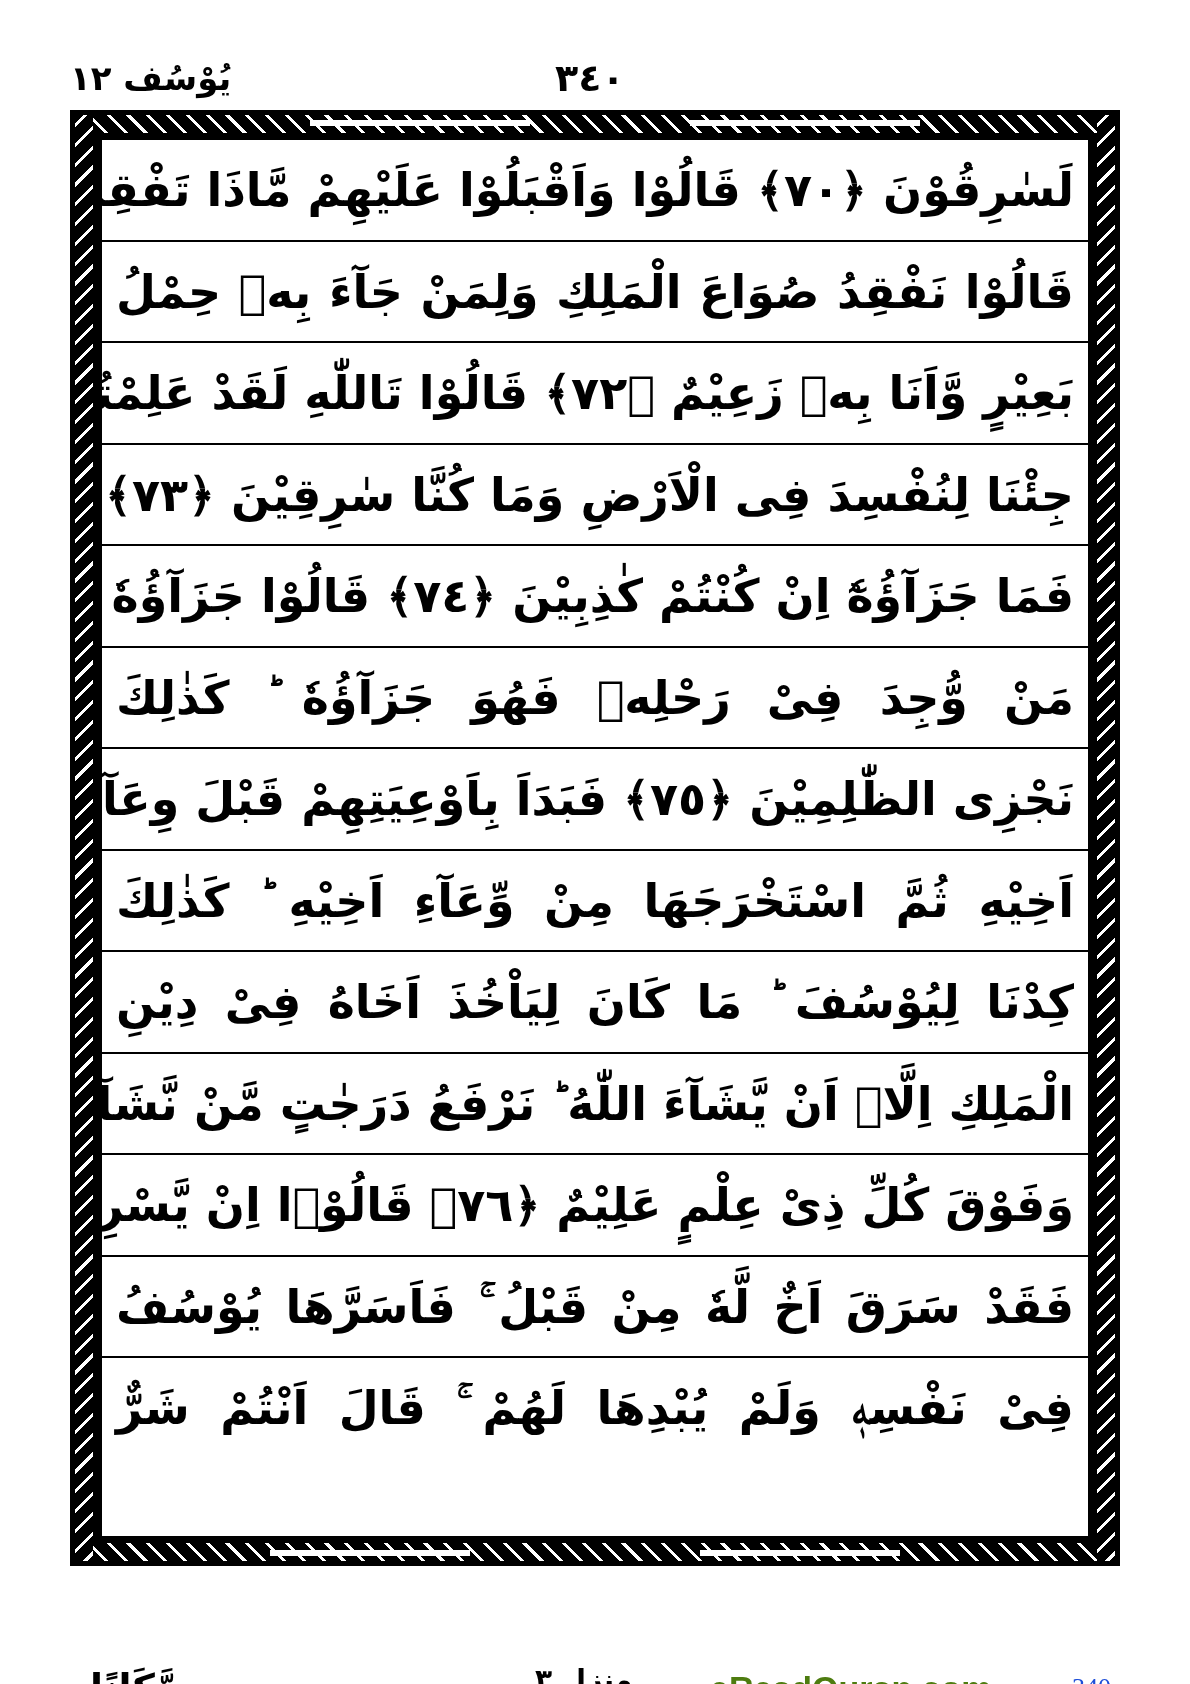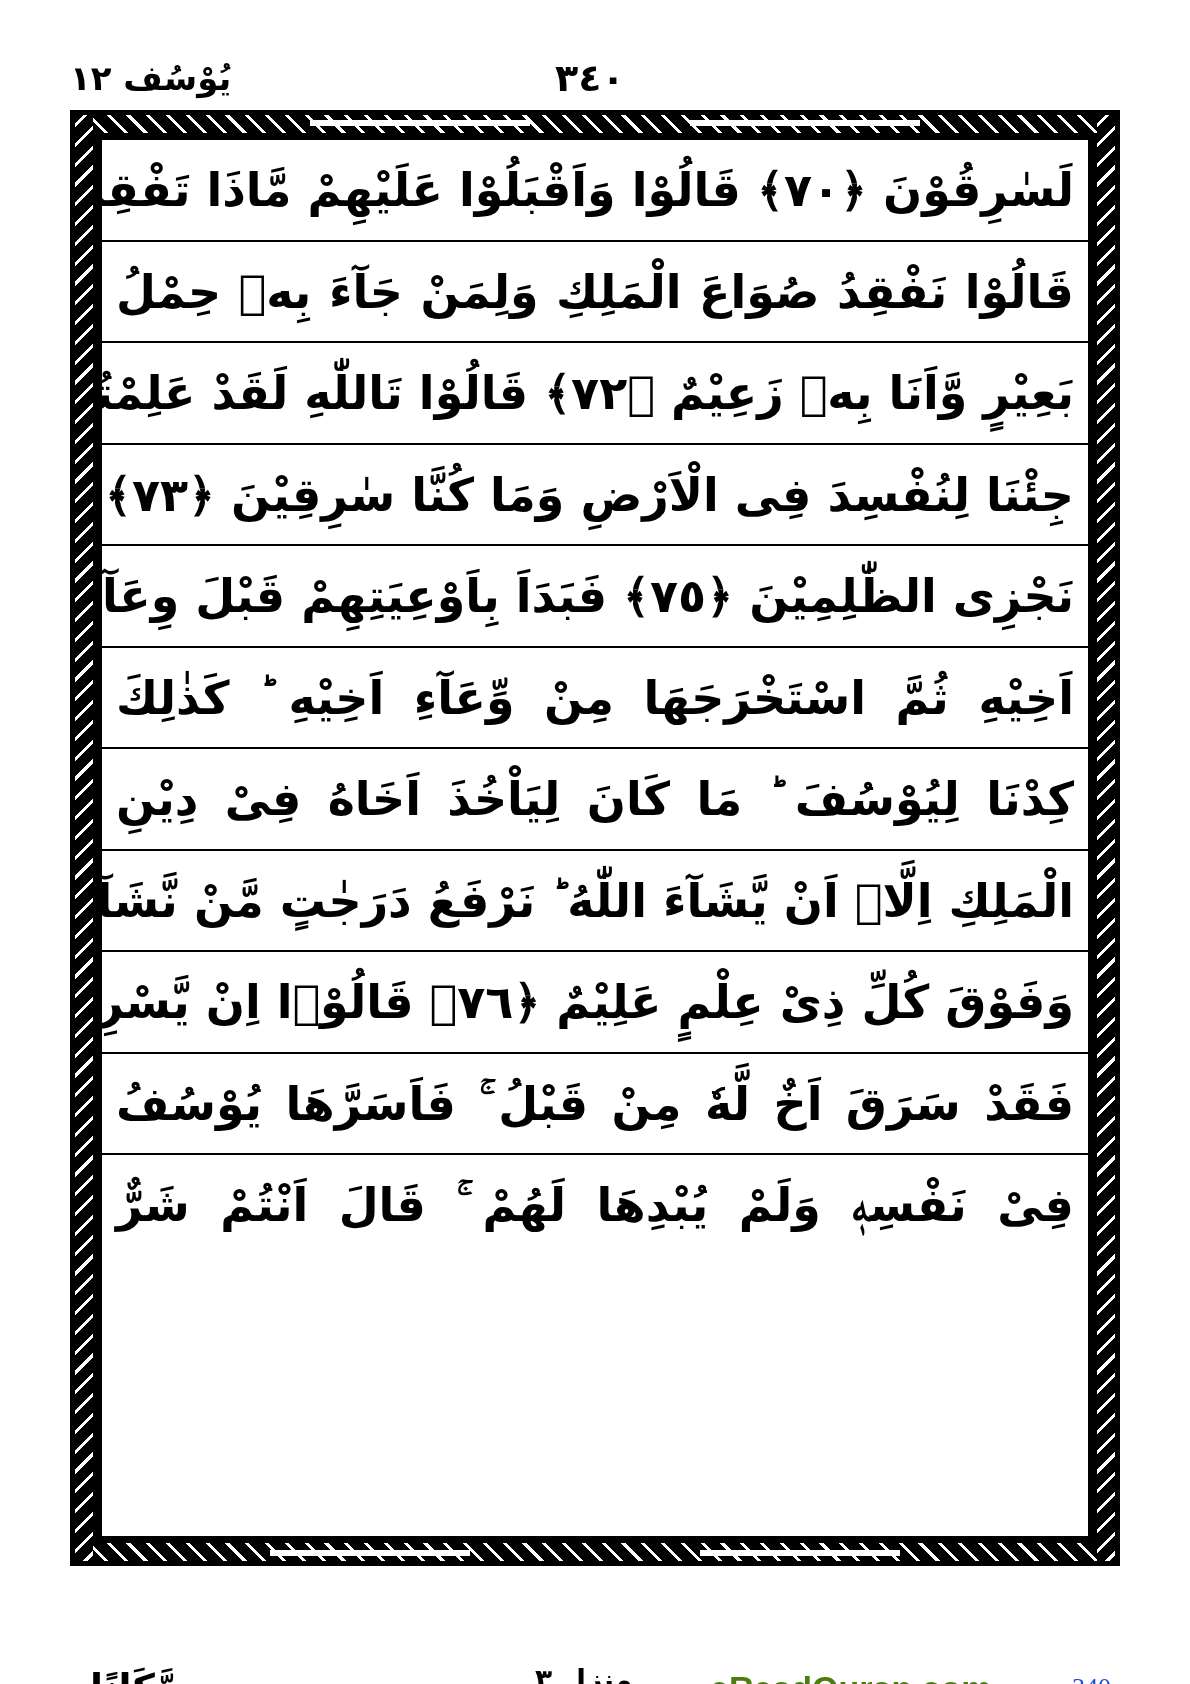--- a/index.html
+++ b/index.html
@@ -62,20 +62,22 @@
   <div class="bar bar-top-1"></div>
   <div class="bar bar-top-2"></div>
   <div class="bar bar-bot-1"></div>
   <div class="bar bar-bot-2"></div>
 
   <div class="inner">
     <div class="line">لَسٰرِقُوْنَ ﴿٧٠﴾ قَالُوْا وَاَقْبَلُوْا عَلَيْهِمْ مَّاذَا تَفْقِدُوْنَ ﴿٧١﴾</div>
     <div class="line">قَالُوْا نَفْقِدُ صُوَاعَ الْمَلِكِ وَلِمَنْ جَآءَ بِهٖ حِمْلُ</div>
     <div class="line">بَعِيْرٍ وَّاَنَا بِهٖ زَعِيْمٌ ﴿٧٢﴾ قَالُوْا تَاللّٰهِ لَقَدْ عَلِمْتُمْ مَّا</div>
     <div class="line">جِئْنَا لِنُفْسِدَ فِى الْاَرْضِ وَمَا كُنَّا سٰرِقِيْنَ ﴿٧٣﴾ قَالُوْا</div>
+    <div class="line">فَمَا جَزَآؤُهٗٓ اِنْ كُنْتُمْ كٰذِبِيْنَ ﴿٧٤﴾ قَالُوْا جَزَآؤُهٗ</div>
+    <div class="line">مَنْ وُّجِدَ فِىْ رَحْلِهٖ فَهُوَ جَزَآؤُهٗ ؕ كَذٰلِكَ</div>
     <div class="line">نَجْزِى الظّٰلِمِيْنَ ﴿٧٥﴾ فَبَدَاَ بِاَوْعِيَتِهِمْ قَبْلَ وِعَآءِ</div>
     <div class="line">اَخِيْهِ ثُمَّ اسْتَخْرَجَهَا مِنْ وِّعَآءِ اَخِيْهِ ؕ كَذٰلِكَ</div>
     <div class="line">كِدْنَا لِيُوْسُفَ ؕ مَا كَانَ لِيَاْخُذَ اَخَاهُ فِىْ دِيْنِ</div>
     <div class="line">الْمَلِكِ اِلَّاۤ اَنْ يَّشَآءَ اللّٰهُ ؕ نَرْفَعُ دَرَجٰتٍ مَّنْ نَّشَآءُ ؕ</div>
     <div class="line">وَفَوْقَ كُلِّ ذِىْ عِلْمٍ عَلِيْمٌ ﴿٧٦﴾ قَالُوْۤا اِنْ يَّسْرِقْ</div>
     <div class="line">فَقَدْ سَرَقَ اَخٌ لَّهٗ مِنْ قَبْلُ ۚ فَاَسَرَّهَا يُوْسُفُ</div>
     <div class="line">فِىْ نَفْسِهٖ وَلَمْ يُبْدِهَا لَهُمْ ۚ قَالَ اَنْتُمْ شَرٌّ</div>
   </div>
 </div>
 

